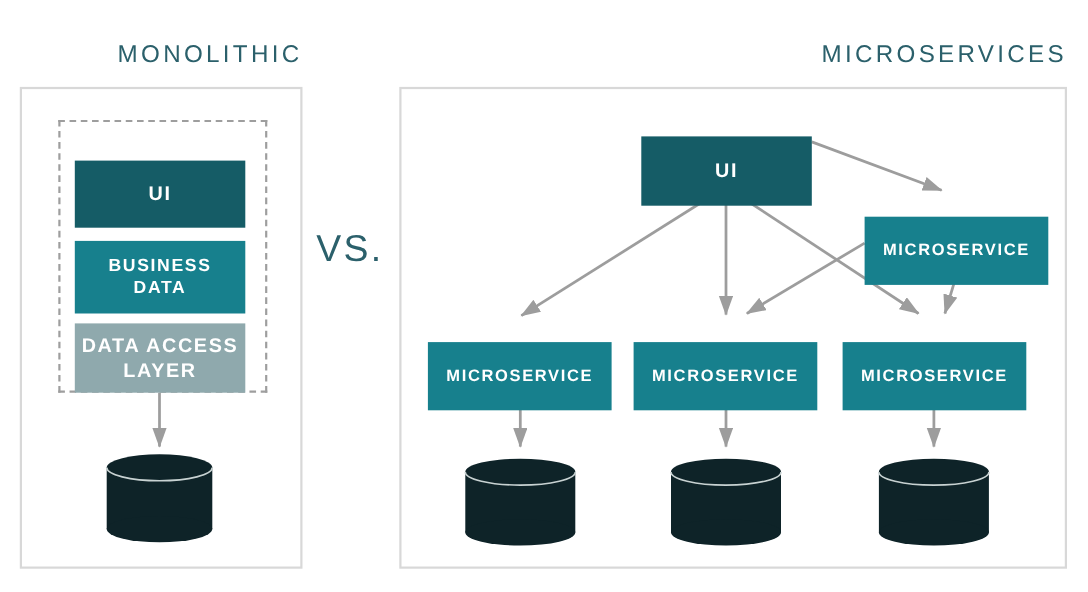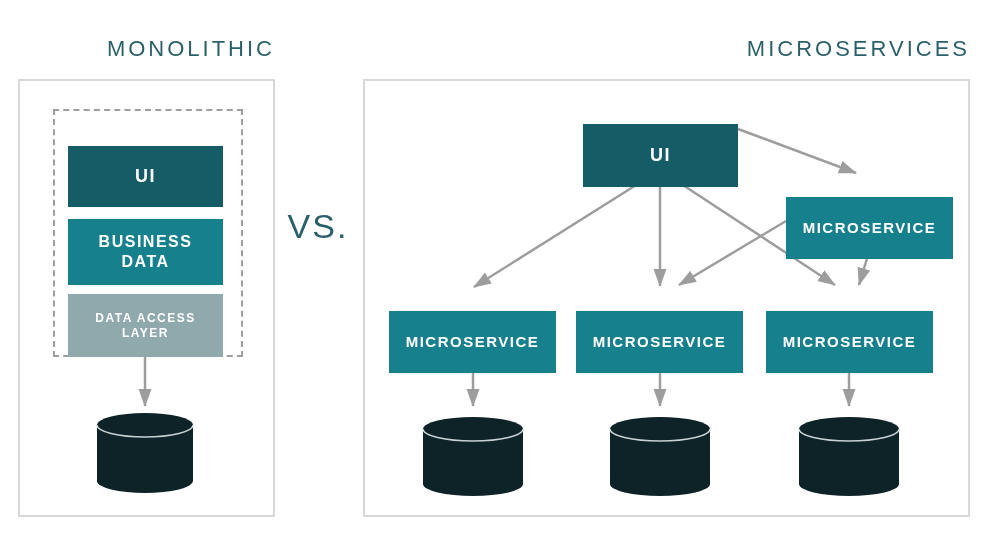--- a/index.html
+++ b/index.html
@@ -52,21 +52,21 @@
     color:#fff;font-weight:700;text-align:center;white-space:pre-line;
     letter-spacing:1.5px;line-height:1.25;margin-top:19px;
   }
   .node-dark{background:var(--dark-teal)}
   .node-teal{background:var(--teal)}
   .node-muted{background:var(--muted-teal)}
 
   
   .mono-ui   {left:68px;top:127px;width:155px;height:61px;font-size:18px}
   .mono-bl   {left:68px;top:200px;width:155px;height:66px;font-size:16px}
-  .mono-dal  {left:68px;top:275px;width:155px;height:63px;font-size:12px}
+  .mono-dal  {left:68px;top:275px;width:155px;height:63px;font-size:18px}
 
   
   .ms-ui     {left:583px;top:105px;width:155px;height:63px;font-size:18px}
   .ms-top    {left:786px;top:178px;width:167px;height:62px;font-size:15px}
   .ms-1      {left:389px;top:292px;width:167px;height:62px;font-size:15px}
   .ms-2      {left:576px;top:292px;width:167px;height:62px;font-size:15px}
   .ms-3      {left:766px;top:292px;width:167px;height:62px;font-size:15px}
 </style>
 </head>
 <body>

